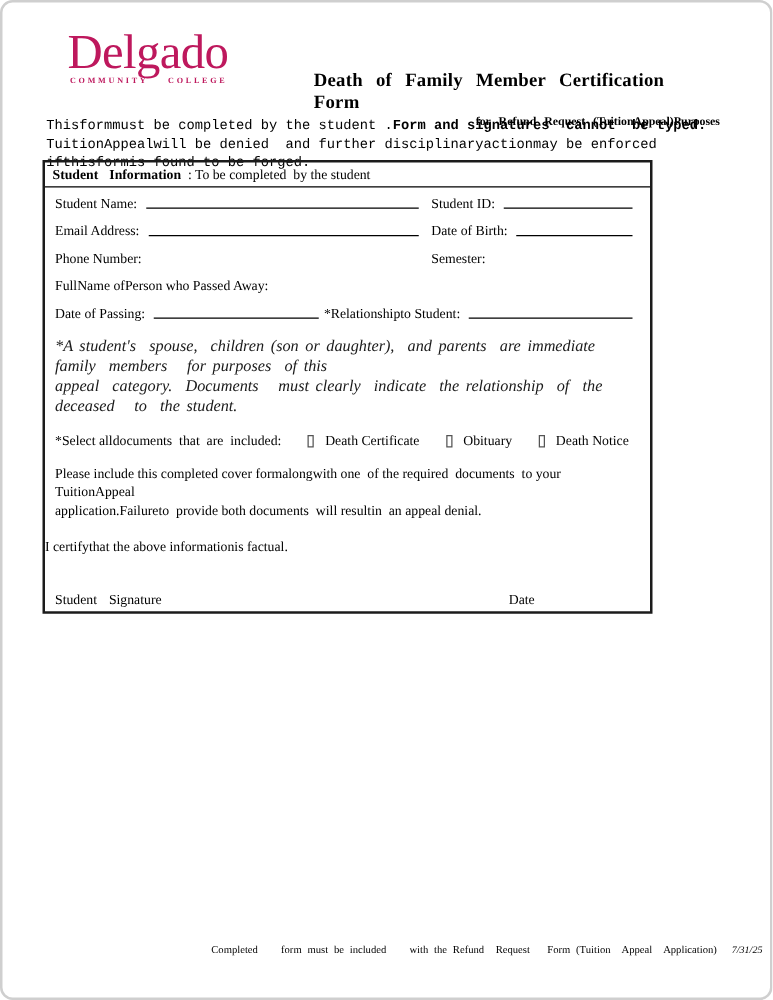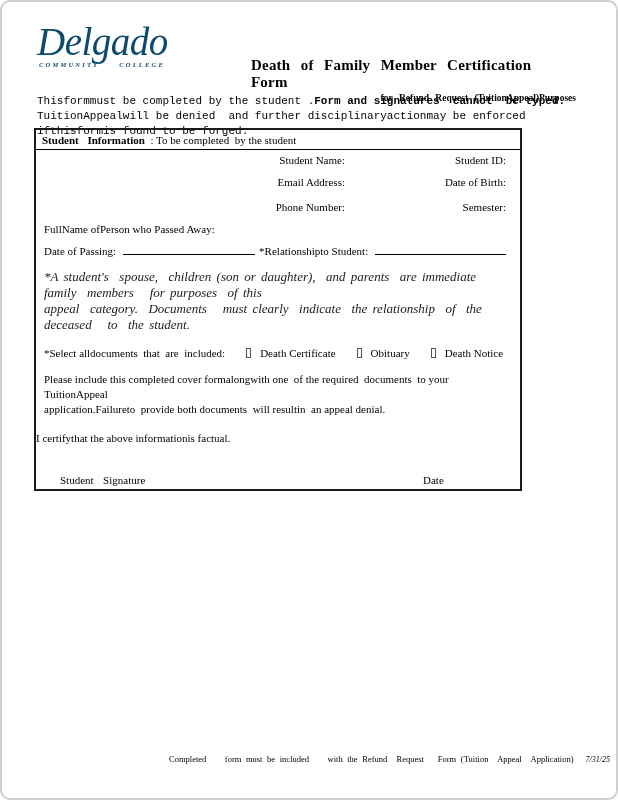--- a/index.html
+++ b/index.html
@@ -6,21 +6,21 @@
   html, body { background: #ffffff; }
   body { width: 618px; height: 800px; font-family: "Liberation Serif", serif; color: #000; }
   [data-bind] { white-space: pre-wrap; }
 
   .page {
     position: relative; width: 618px; height: 800px; background: #fff;
     border: 2px solid #cfcfcf; border-radius: 10px; overflow: hidden;
   }
 
   
-  .logo { position: absolute; left: 35px; top: 20px; width: 130px; color: #0c4a6e; font-style: italic; }
+  .logo { position: absolute; left: 52px; top: 20px; width: 130px; color: #be185d; }
   .wordmark { font-size: 39px; line-height: 1; letter-spacing: -0.5px; font-weight: 500; }
   .tagline { position: absolute; left: 2px; top: 39px; width: 126px;
     display: flex; justify-content: space-between;
     font-size: 6.5px; font-weight: bold; letter-spacing: 2.2px; }
 
   
   .titleblock { position: absolute; left: 249px; top: 55px; width: 325px; }
   .title { font-size: 15px; font-weight: bold; word-spacing: 6.5px; letter-spacing: 0.2px; }
   .subtitle { margin-top: 2px; display: flex; justify-content: flex-end; 
     font-size: 9.5px; font-weight: bold; word-spacing: 4px; }
@@ -28,40 +28,40 @@
   
   .intro { position: absolute; left: 35px; top: 92px; width: 554px; font-size: 11px; line-height: 15px; font-family: Liberation Mono, monospace; }
 
   
   .formbox { position: absolute; left: 32px; top: 126px; width: 488px; height: 363px;
     border: 2px solid #1b1b1b; font-size: 11px; }
   .sechead { height: 20px; line-height: 20px; padding-left: 6px; border-bottom: 1.2px solid #000; }
   .sechead b { word-spacing: 6px; }
 
   .frow { display: flex; align-items: flex-end; height: 22px; padding: 0 14px 3px 8px; }
-  .cell { display: flex; align-items: flex-end; flex-direction: column; }
+  .cell { display: flex; align-items: flex-end; }
   .c1 { width: 301px; }
   .c2 { flex: 1; }
   .fill { border-bottom: 1px solid #000; margin: 0 0 2px 7px; flex: 1; }
   .c1 .fill { margin-right: 10px; }
   .fill.fixed { flex: 0 0 132px; }
   .rel-label { margin-left: 4px; }
 
   .note { margin: 9px 12px 0 8px; font-style: italic; font-size: 13px; line-height: 16px;
     word-spacing: 2px; color: #1a1a1a; }
 
   .docs { margin: 14px 12px 0 8px; display: flex; align-items: center; }
   .opt { display: flex; align-items: center; margin-left: 21px; }
   .opt:first-of-type { margin-left: 26px; }
   .cb { display: inline-block; width: 5px; height: 10px; border: 1px solid #555; margin-right: 9px; }
 
   .para { margin: 13px 12px 0 8px; line-height: 15px; }
   .certify { margin: 15px 12px 0 0; }
 
-  .sigrow { position: absolute; left: 24px; right: 12px; bottom: 3px; display: flex; }
+  .sigrow { position: absolute; left: 8px; right: 12px; bottom: 3px; display: flex; }
   .sig-label { flex: 0 0 363px; word-spacing: 2px; }
 
   
   .footer { position: absolute; left: 167px; top: 752px; font-size: 8.5px; word-spacing: 2.5px; }
   .footer .fdate { font-style: italic; margin-left: 12px; font-size: 8px; }
 </style>
 </head>
 <body>
 
 <div class="page">

